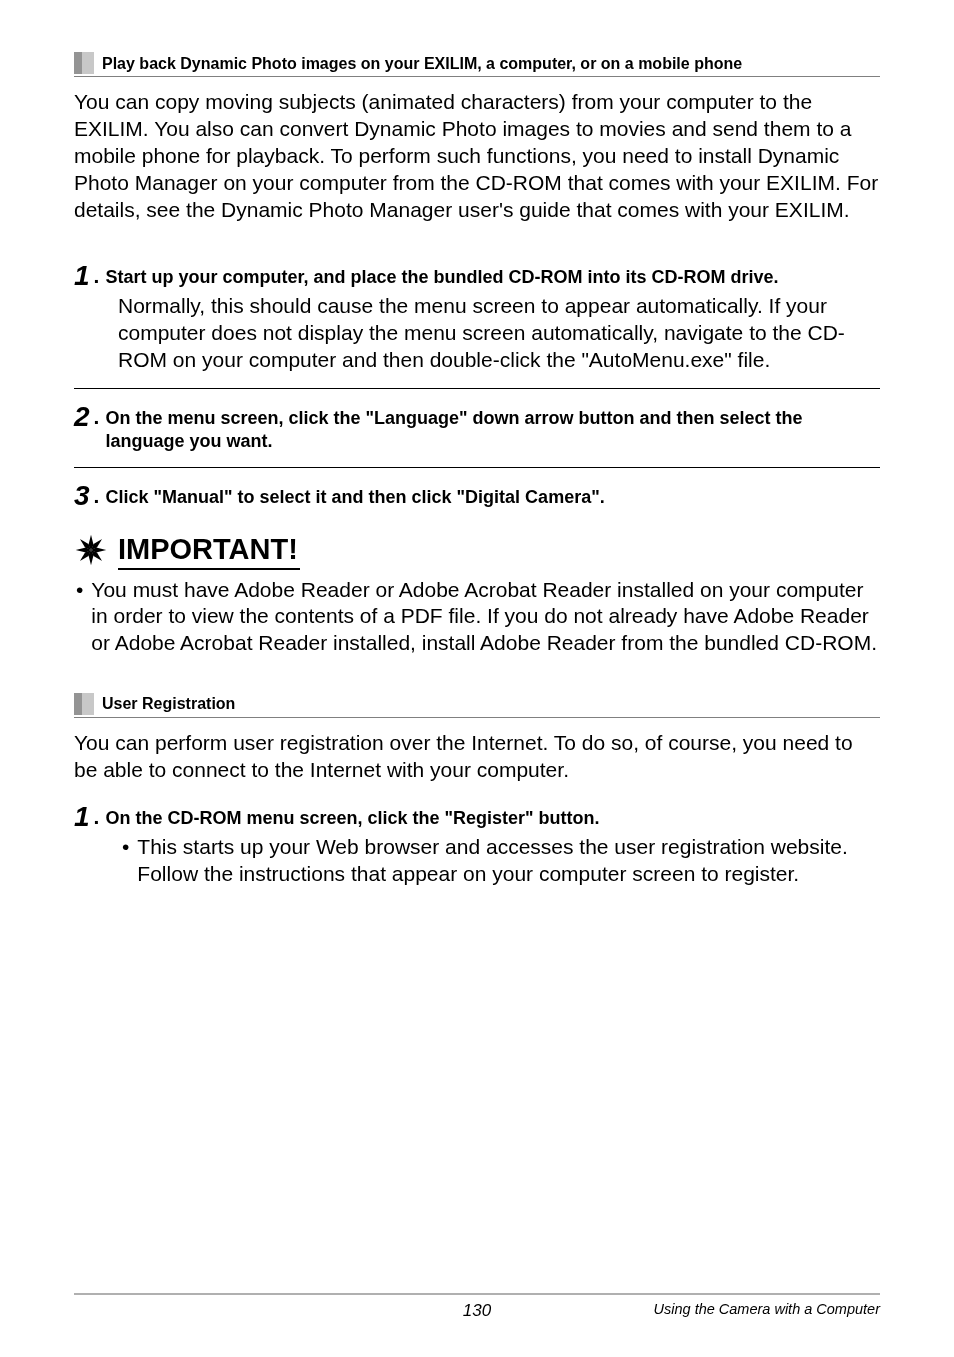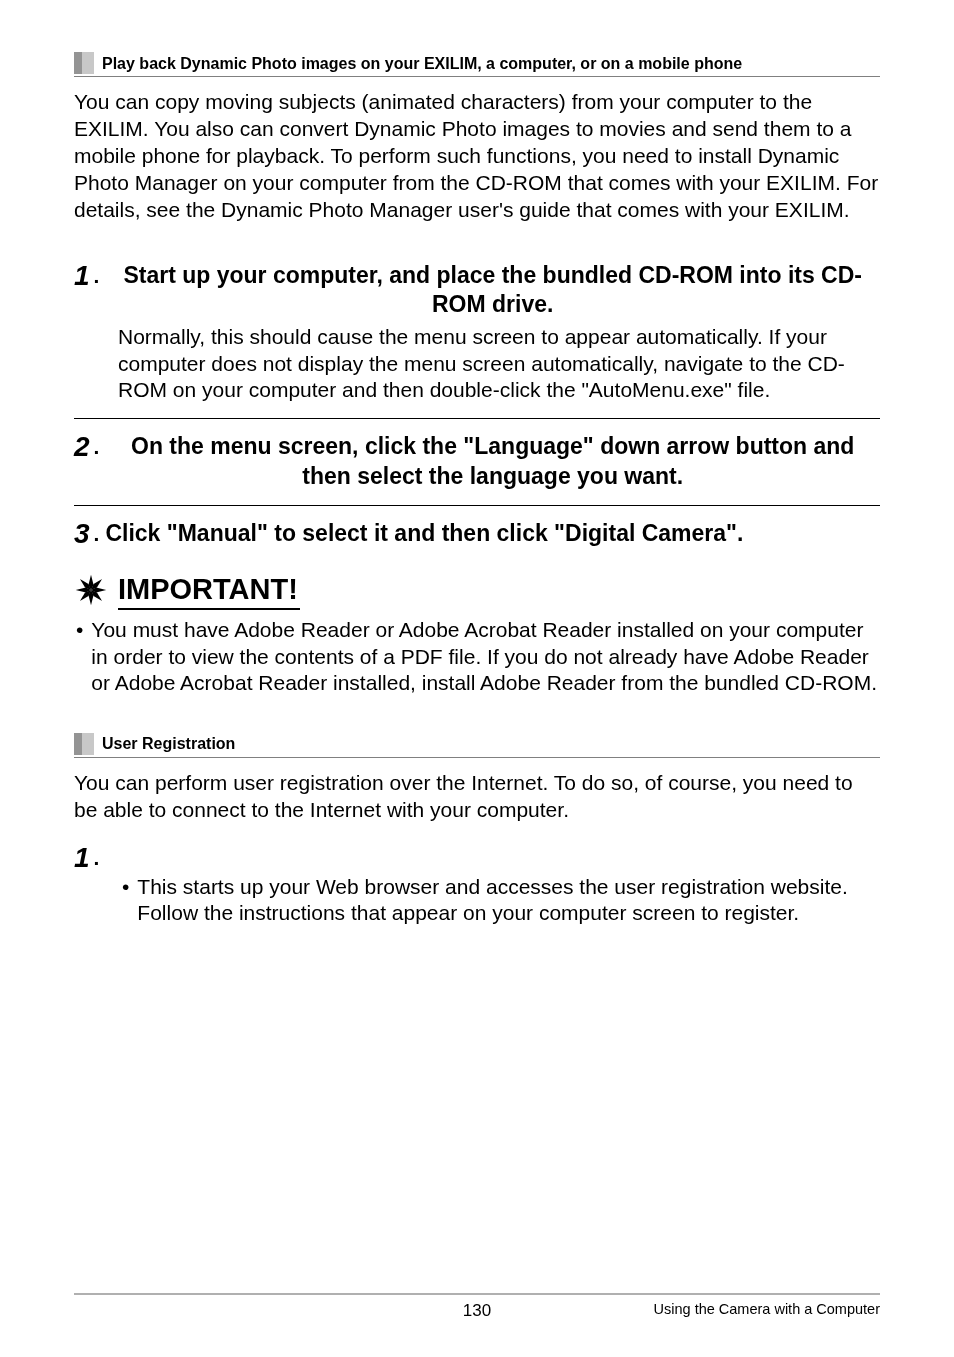--- a/index.html
+++ b/index.html
@@ -65,24 +65,23 @@
     line-height: 1;
     position: relative;
     top: 2px;
   }
   .step-dot {
     font-size: 21px;
     font-weight: bold;
     padding-right: 6px;
   }
   .step-title {
-    font-size: 23px;
-    font-weight: bold;
-    line-height: 1.28;
-    text-align: center;
+    font-size: 18px;
+    font-weight: bold;
+    line-height: 1.28;
   }
   .step-body {
     font-size: 21px;
     line-height: 1.28;
     margin: 4px 0 0 44px;
   }
   .divider {
     border: none;
     border-top: 1px solid #000;
     margin: 14px 0 0 0;
@@ -122,20 +121,21 @@
     bottom: 36px;
     left: 74px;
     right: 74px;
     border-top: 2px solid #b0b0b0;
     padding-top: 6px;
     display: flex;
     justify-content: space-between;
     align-items: flex-start;
     font-size: 14px;
     color: #000;
+    font-style: italic;
   }
   .footer-left { width: 33%; }
   .footer-center { width: 33%; text-align: center; font-size: 17px; }
   .footer-right { width: 33%; text-align: right; font-size: 14.5px; }
 </style>
 </head>
 <body>
 
 <div class="page">
 
@@ -202,20 +202,21 @@
     <div class="h2-bar-outer"></div>
     <div class="h2-bar-inner"></div>
     <div class="h2-text">User Registration</div>
   </div>
   <p class="body-text" style="margin-bottom:18px;">You can perform user registration over the Internet. To do so, of course, you need to be able to connect to the Internet with your computer.</p>
 
   <div class="step" style="margin-top:0;">
     <div class="step-head">
       <span class="step-num">1</span>
         <span class="step-dot">.</span>
+      <span class="step-title">On the CD-ROM menu screen, click the "Register" button.</span>
     </div>
     <div class="sub-bullet">
       <span class="bullet-dot">•</span>
       <span>This starts up your Web browser and accesses the user registration website. Follow the instructions that appear on your computer screen to register.</span>
     </div>
   </div>
 
 </div>
 
 <div class="footer">

